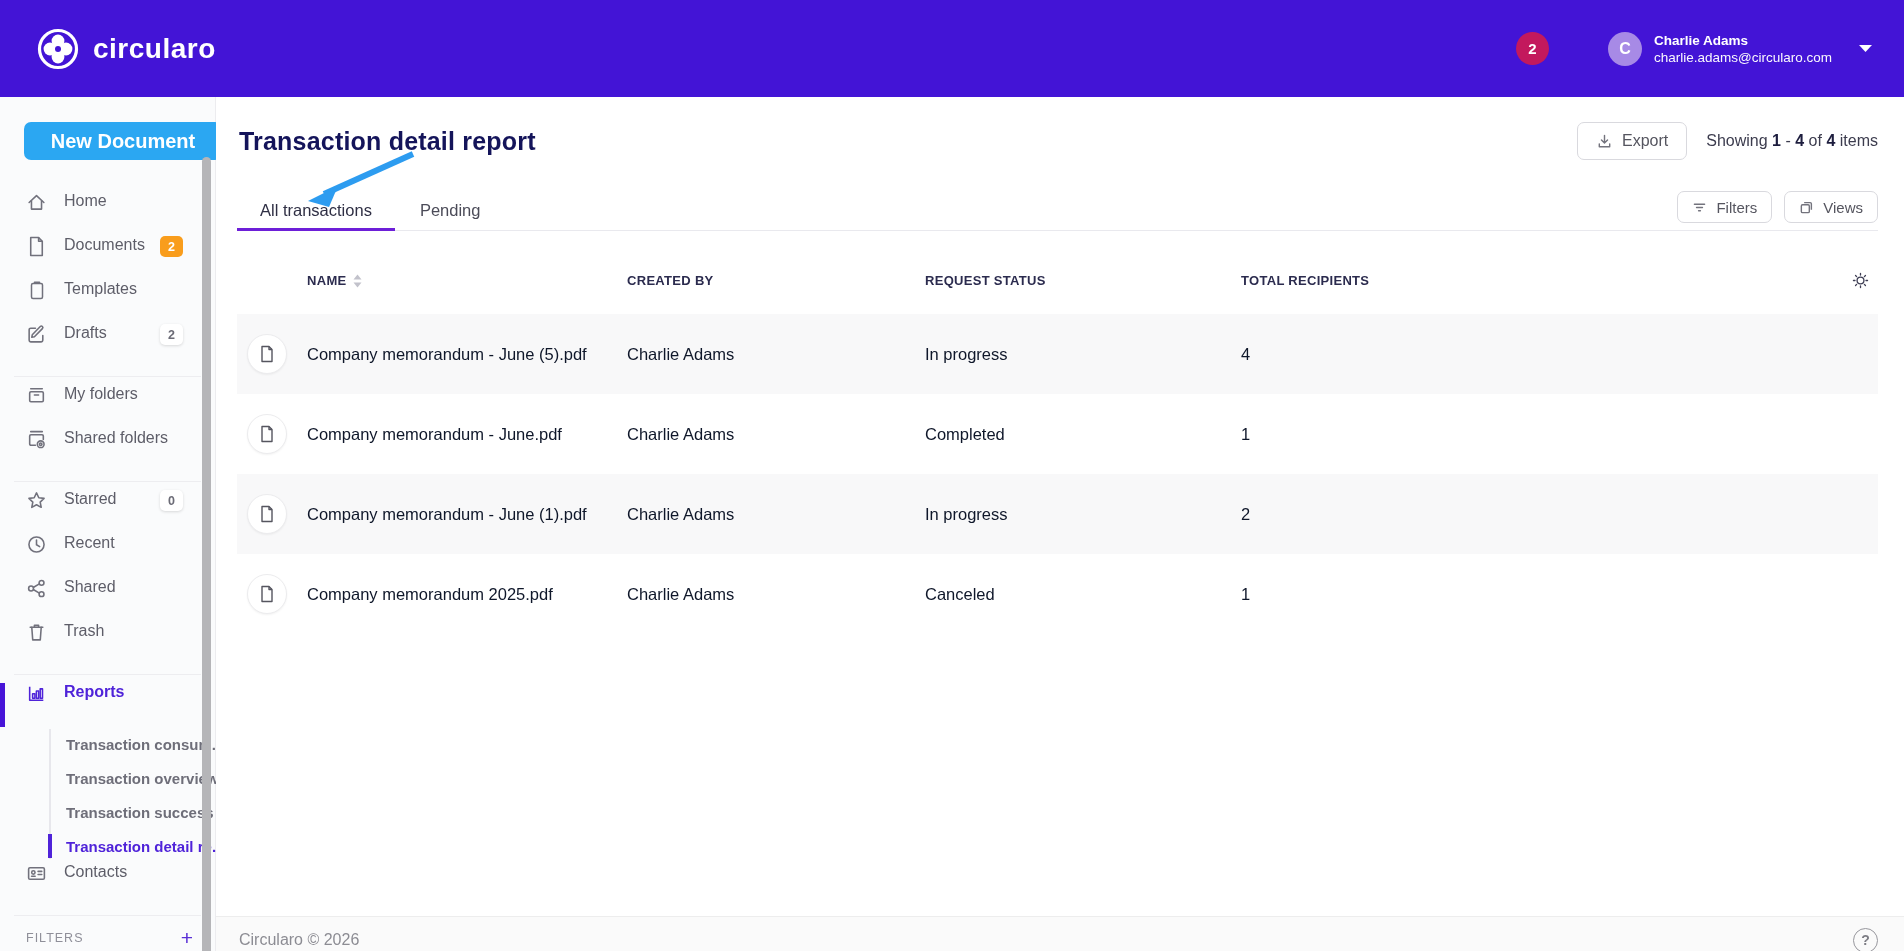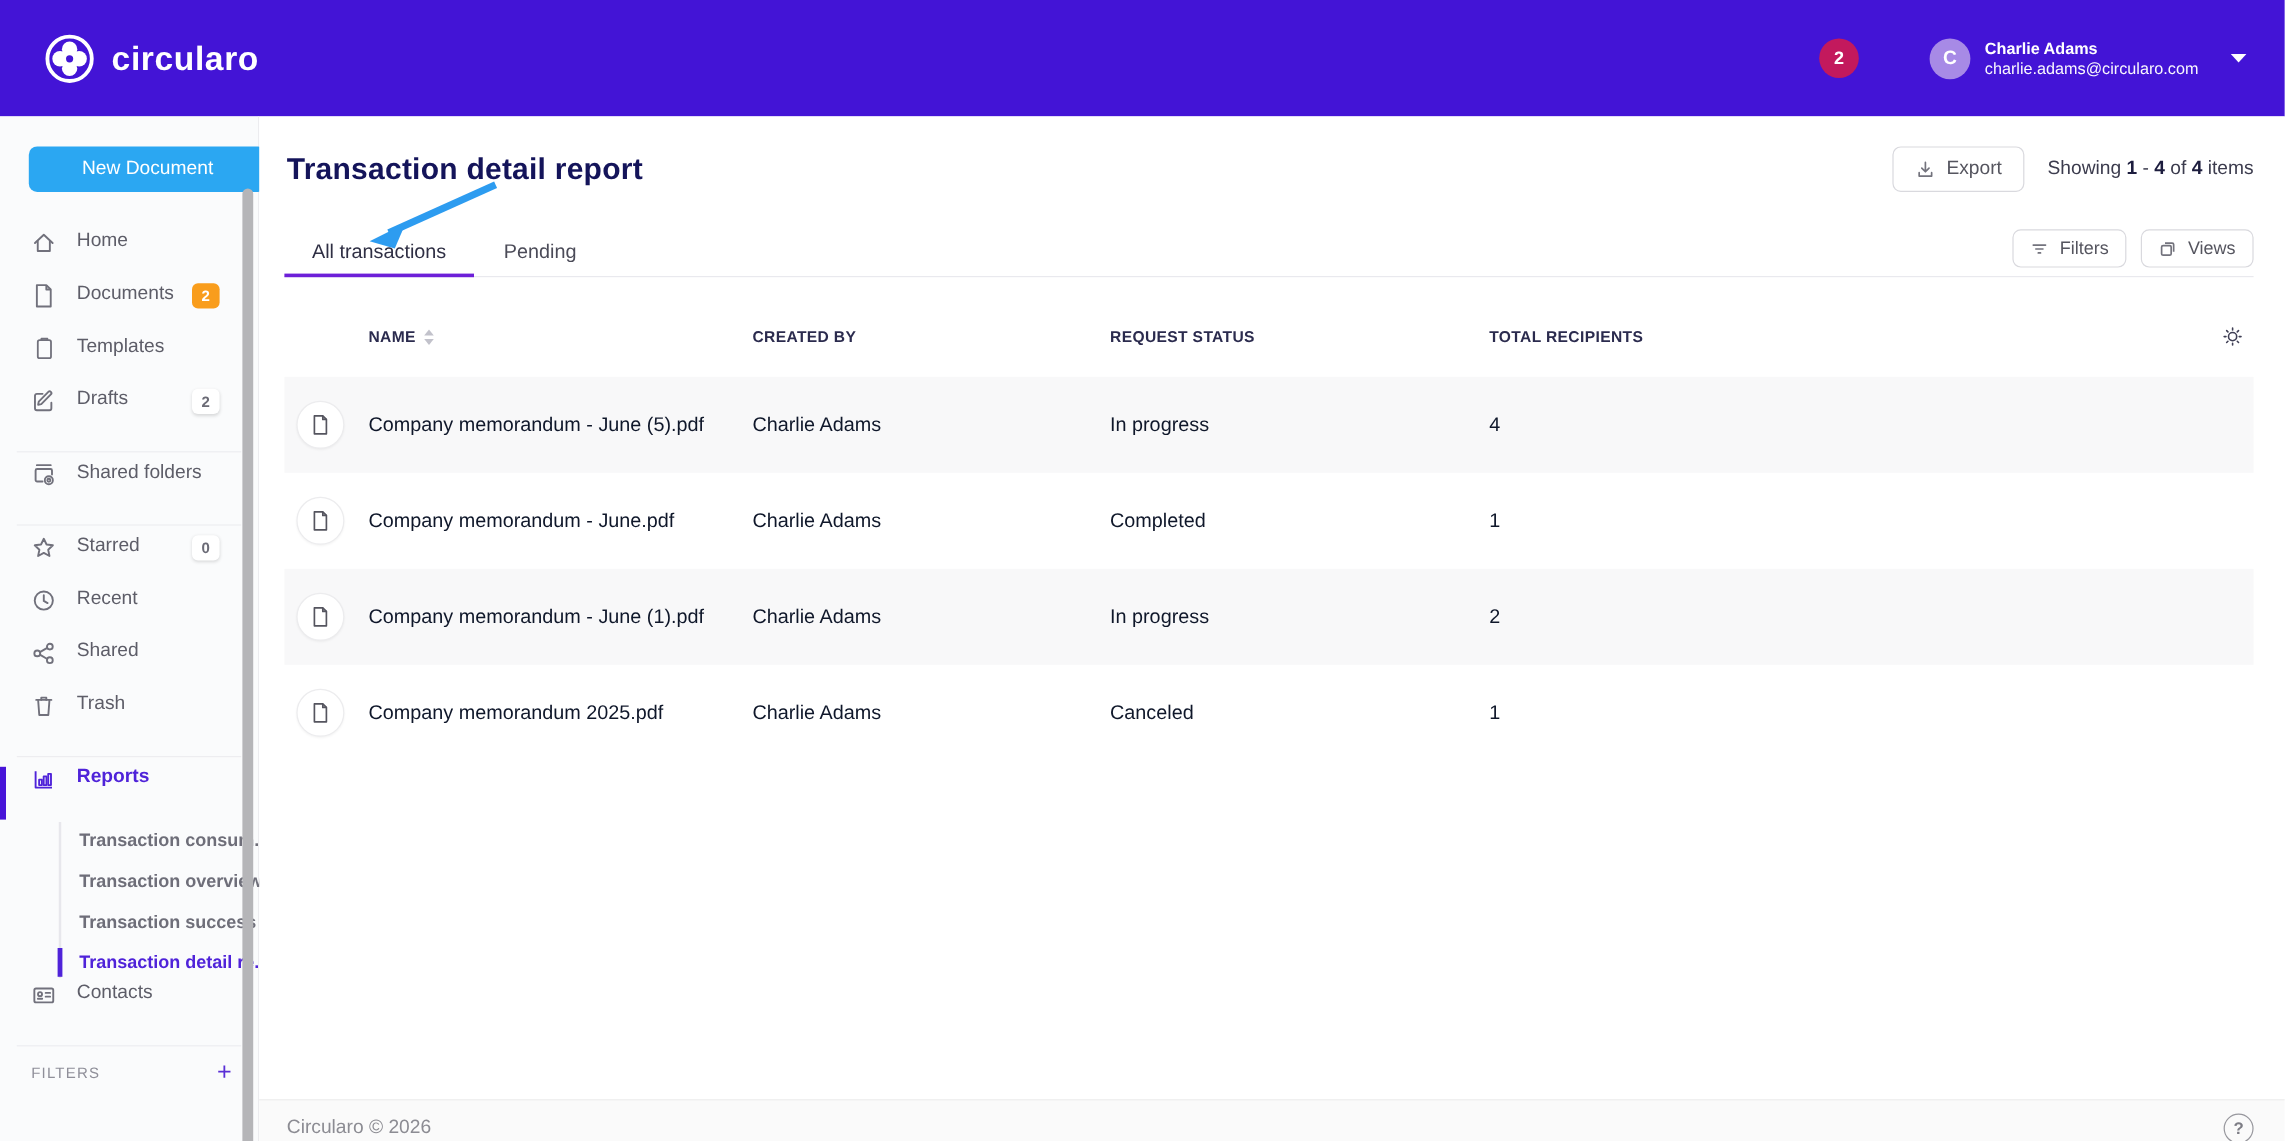--- a/index.html
+++ b/index.html
@@ -18,21 +18,21 @@
   .user-name { font-size:13.5px; font-weight:700; }
   .user-email { font-size:13.5px; font-weight:400; opacity:.97; }
   .caret { margin-left:26px; cursor:pointer; display:flex; }
 
   
   .shell { display:flex; height:866px; }
 
   
   .sidebar { width:216px; background:#fafbfc; border-right:1px solid #ececef; position:relative; flex:none; }
   .new-doc { margin:25px 26px 0 24px; height:38px; width:198px; background:#2ba7f2; border:none; border-radius:7px;
-    color:#fff; font-family:inherit; font-size:16px; font-weight:normal; cursor:pointer; display:block; }
+    color:#fff; font-family:inherit; font-size:20px; font-weight:bold; cursor:pointer; display:block; }
   .nav { margin-top:32px; }
   .s-item { height:44px; display:flex; align-items:flex-start; padding:0 20px 0 26px; cursor:pointer; position:relative;
     color:#5d5d68; font-size:16px; }
   .s-item .s-ic { width:21px; display:flex; justify-content:center; margin-right:17px; flex:none; }
   .s-item .s-lbl { white-space:nowrap; }
   .s-item.active { color:#4f23d9; font-weight:bold; }
   .s-item.active::before { content:""; position:absolute; left:0; top:0; bottom:0; width:5px; background:#4714d8; }
   .badge { margin-left:auto; min-width:23px; height:21px; border-radius:5px; font-size:12.5px; font-weight:bold;
     display:flex; align-items:center; justify-content:center; padding:0 5px; margin-right:12px; }
   .badge-orange { background:#f99d1c; color:#fff; }
@@ -163,20 +163,30 @@
             <path d="M16 11 v4.5 a1.5 1.5 0 0 1 -1.5 1.5 h-10 a1.5 1.5 0 0 1 -1.5 -1.5 v-10 a1.5 1.5 0 0 1 1.5 -1.5 H9"></path>
             <path d="M8 12.2 L15.6 4.4 a1.4 1.4 0 0 0 -2 -2 L6 10.2 L5.5 12.7 z"></path>
             </svg>
         </span>
         <span class="s-lbl">Drafts</span>
         <span class="badge badge-plain">2</span>
       </div>
 
       <div class="s-div"></div>
 
+      <div class="s-item">
+        <span class="s-ic">
+          <svg class="ic" width="21" height="21" viewBox="0 0 20 20" fill="none" stroke="#71717c" stroke-width="1.5" stroke-linecap="round" stroke-linejoin="round">
+            <path d="M4.5 3.5 h11"></path>
+              <rect x="3.5" y="6.5" width="13" height="9.5" rx="1.2"></rect>
+              <path d="M8 9.5 h4"></path>
+            </svg>
+        </span>
+        <span class="s-lbl">My folders</span>
+      </div>
 
       <div class="s-item">
         <span class="s-ic">
           <svg class="ic" width="21" height="21" viewBox="0 0 20 20" fill="none" stroke="#71717c" stroke-width="1.5" stroke-linecap="round" stroke-linejoin="round">
             <path d="M4.5 2.5 h11"></path>
               <path d="M16.5 10 v-3.3 a1.2 1.2 0 0 0 -1.2 -1.2 h-10.6 a1.2 1.2 0 0 0 -1.2 1.2 v7.6 a1.2 1.2 0 0 0 1.2 1.2 H9"></path>
             <circle cx="14" cy="14.5" r="3.2"></circle>
               <circle cx="14" cy="14.5" r="1.2"></circle>
             </svg>
         </span>

